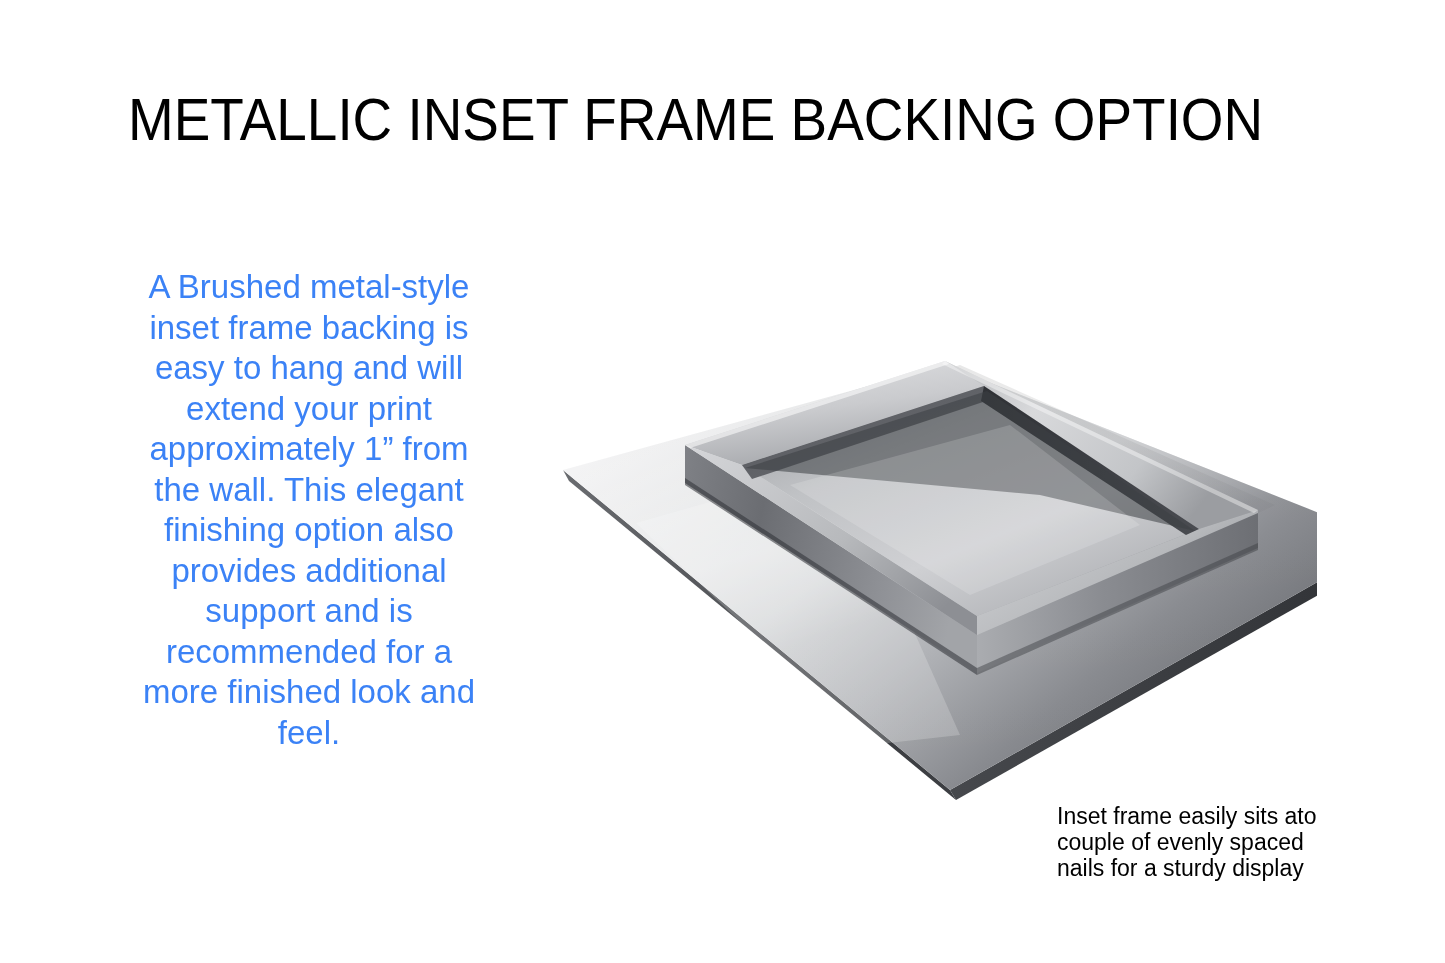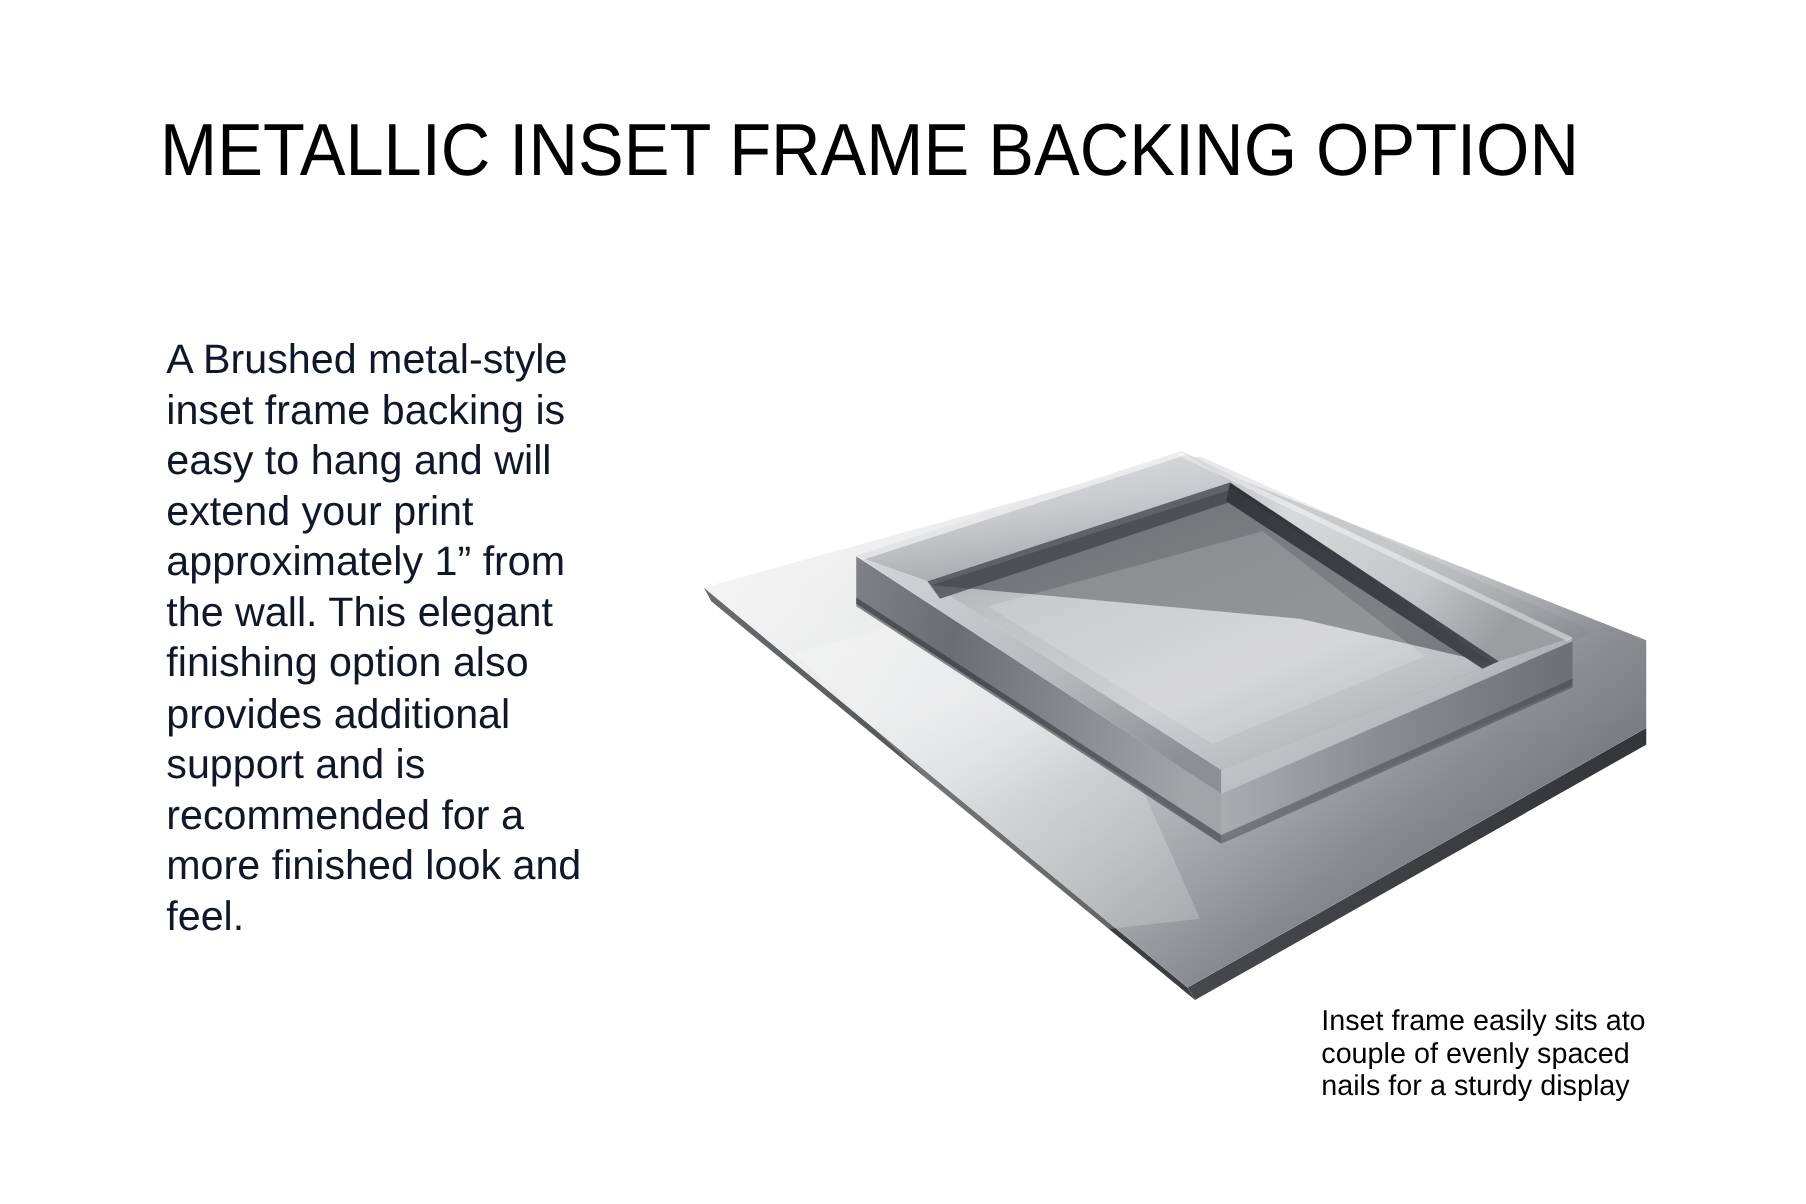--- a/index.html
+++ b/index.html
@@ -37,21 +37,22 @@
 
   
   #body-copy {
     position: absolute;
     left: 133px;
     top: 267px;
     width: 352px;
     font-size: 33px;
     line-height: 40.5px;
     font-weight: 400;
-    color: #0f172a;
+    color: #3b82f6;
+    text-align: center;
   }
   #body-copy p {
     margin: 0;
   }
 
   
   #caption {
     position: absolute;
     left: 1057px;
     top: 803px;

